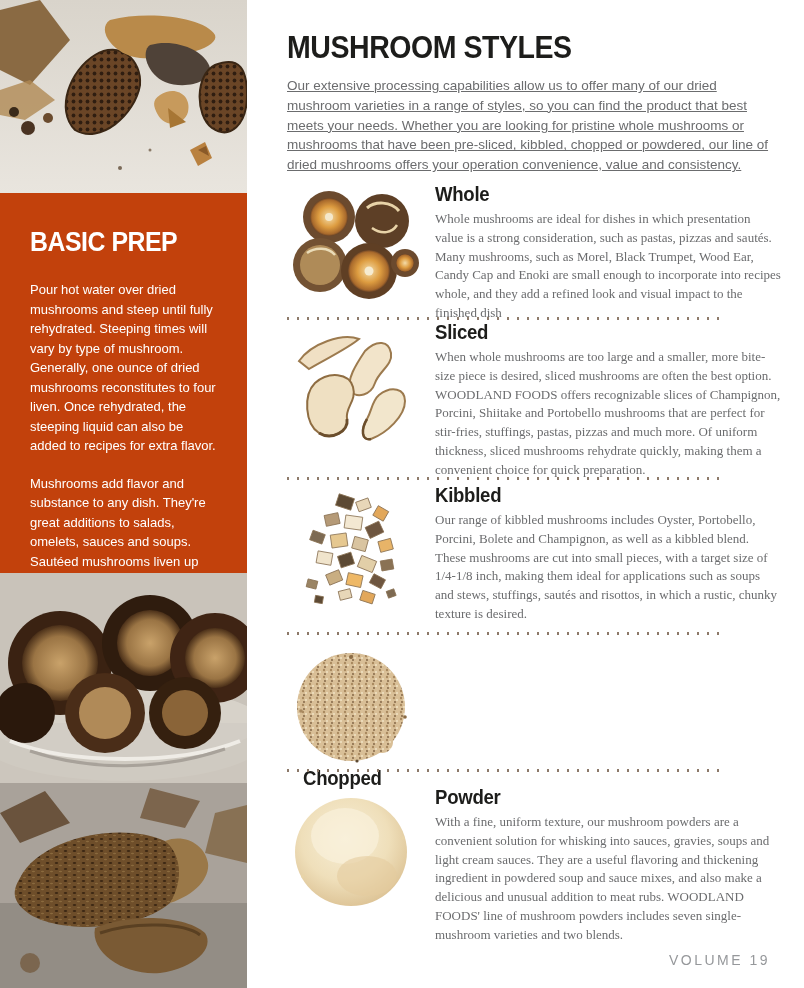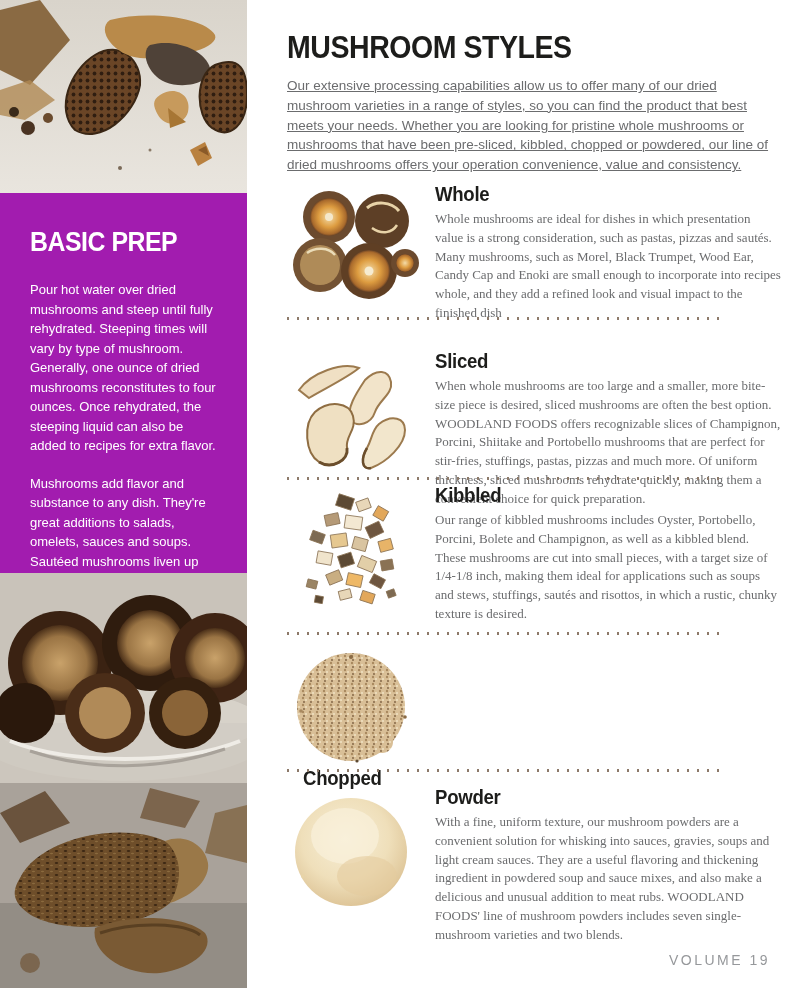--- a/index.html
+++ b/index.html
@@ -7,35 +7,35 @@
         font-family:"Liberation Sans","DejaVu Sans",sans-serif;}
 
   
   .photo{position:absolute;left:0;width:247px;overflow:hidden;}
   .photo svg{display:block;}
   .photo-top{top:0;height:193px;}
   .photo-bowl{top:573px;height:210px;}
   .photo-slab{top:783px;height:205px;}
 
   .prep-box{position:absolute;left:0;top:193px;width:247px;height:380px;
-            background:#a21caf;box-sizing:border-box;padding:34px 26px 0 30px;}
+            background:#c2410c;box-sizing:border-box;padding:34px 26px 0 30px;}
   .prep-title{color:#ffffff;font-weight:bold;font-size:27px;letter-spacing:-0.5px;
               transform:scaleX(0.92);transform-origin:left top;margin:0 0 22px 0;}
   .prep-para{color:#ffffff;font-size:13px;line-height:19.5px;width:190px;margin:0 0 18px 0;}
 
   
   .main-title{position:absolute;left:287px;top:30px;margin:0;color:#1d1d1b;
               font-weight:bold;font-size:31px;letter-spacing:-0.5px;
               transform:scaleX(0.92);transform-origin:left top;}
   .intro{position:absolute;left:287px;top:76px;width:492px;margin:0;
          color:#6b6c6e;font-size:13.5px;line-height:19.8px;text-decoration:underline;}
 
   .section{position:absolute;left:287px;width:494px;display:flex;align-items:flex-start;}
   .sec-whole{top:183px;}
-  .sec-sliced{top:350px;}
+  .sec-sliced{top:321px;}
   .sec-kibbled{top:484px;}
   .sec-chopped{top:647px;flex-direction:column;}
   .sec-powder{top:786px;}
   .thumb{width:132px;flex:none;}
   .thumb svg{display:block;}
   .sec-text{margin-left:16px;width:346px;}
   .sec-head{margin:0 0 4px 0;color:#1d1d1b;font-weight:bold;font-size:20px;
             letter-spacing:-0.3px;transform:scaleX(0.93);transform-origin:left top;}
   .sec-body{margin:0;color:#6b6c6e;font-size:13px;line-height:18.8px;font-family:Liberation Serif, serif;}
 
@@ -80,21 +80,21 @@
       <circle cx="14" cy="112" r="5" fill="#3a2a1a"></circle>
       <path d="M190,150 L205,142 L212,158 L198,166 Z" fill="#b9813f"></path>
       <path d="M198,150 L206,146 L209,156 Z" fill="#8a5a28"></path>
       <circle cx="120" cy="168" r="2" fill="#7a6a58"></circle>
       <circle cx="150" cy="150" r="1.5" fill="#8a7a68"></circle>
     </svg>
   </div>
 
   <div class="prep-box">
     <h2 class="prep-title">BASIC PREP</h2>
-    <p class="prep-para">Pour hot water over dried mushrooms and steep until fully rehydrated. Steeping times will vary by type of mushroom. Generally, one ounce of dried mushrooms reconstitutes to four ounces. Once rehydrated, the steeping liquid can also be added to recipes for extra flavor.</p>
+    <p class="prep-para">Pour hot water over dried mushrooms and steep until fully rehydrated. Steeping times will vary by type of mushroom. Generally, one ounce of dried mushrooms reconstitutes to four liven. Once rehydrated, the steeping liquid can also be added to recipes for extra flavor.</p>
     <p class="prep-para">Mushrooms add flavor and substance to any dish. They're great additions to salads, omelets, sauces and soups. Sautéed mushrooms liven up poultry, pork, beef and fish dishes. Add Mushrooms to your grandmother's treasured pasta sauce recipe or simply toss Mushrooms with pasta and a little olive oil and parmesan cheese—no sauce required!.</p>
   </div>
 
   <div class="photo photo-bowl">
     <svg width="247" height="210" viewBox="0 0 247 210">
       <defs>
         <radialGradient id="gillDark" cx="0.5" cy="0.5" r="0.5">
           <stop offset="0" stop-color="#c9a26a"></stop>
             <stop offset="0.7" stop-color="#9a7444"></stop>
             <stop offset="1" stop-color="#4a2f18"></stop>

